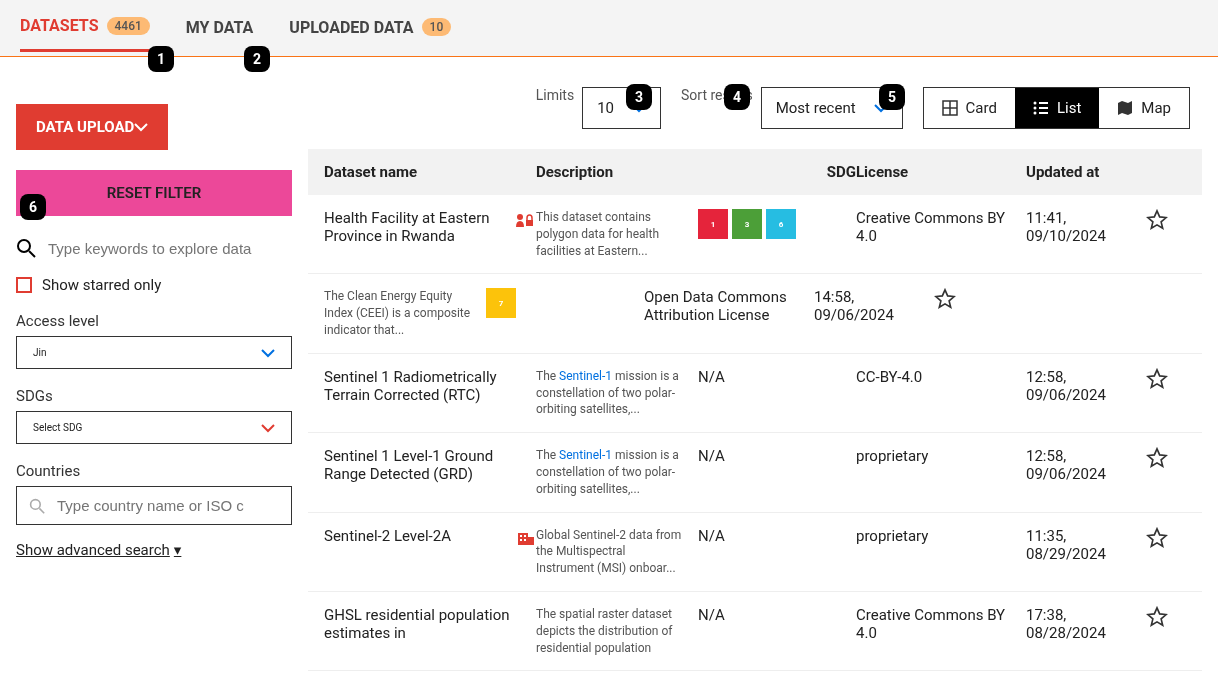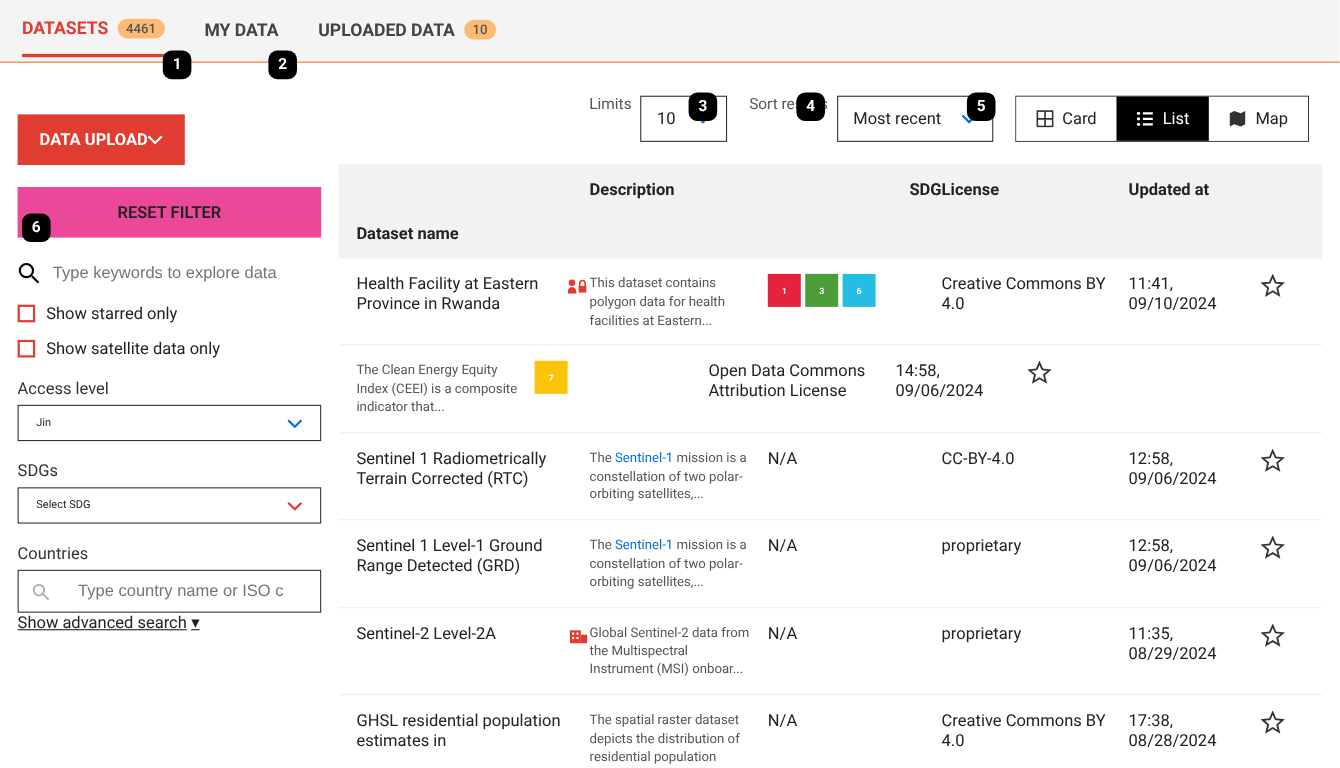--- a/index.html
+++ b/index.html
@@ -23,25 +23,25 @@
 .upload-btn { background: #e03c31; color: #fff; font-weight: 700; font-size: 15px; padding: 14px 20px; display: inline-flex; align-items: center; gap: 0; cursor: pointer; margin-top: -20px; }
 .reset-filter { background: #ec4899; text-align: center; padding: 14px; font-size: 15px; font-weight: 600; margin-top: 20px; cursor: pointer; }
 .search-row { display: flex; align-items: center; gap: 12px; margin-top: 18px; padding: 4px 0; }
 .search-input { border: none; outline: none; font-size: 15px; color: #888; width: 100%; }
 .checkbox-row { display: flex; align-items: center; gap: 10px; margin-top: 14px; font-size: 15px; cursor: pointer; }
 .checkbox { width: 16px; height: 16px; border: 2px solid #e03c31; }
 .field-label { font-size: 15px; color: #333; margin-top: 18px; margin-bottom: 6px; }
 .field-select { border: 1px solid #333; padding: 10px 16px; display: flex; justify-content: space-between; align-items: center; font-size: 10px; cursor: pointer; }
 .field-select .chev2 { color: #0070e0; }
 .field-select.red .chev2 { color: #e03c31; }
-.country-input-wrap { border: 1px solid #333; padding: 10px 12px; display: flex; align-items: center; gap: 26px; }
+.country-input-wrap { border: 1px solid #333; padding: 10px 12px; display: flex; align-items: center; gap: 12px; }
 .country-input { border: none; outline: none; font-size: 15px; color: #888; width: 100%; }
-.adv-search { font-size: 15px; text-decoration: underline; display: flex; align-items: center; gap: 4px; cursor: pointer; }
+.adv-search { margin-top: 16px; font-size: 15px; text-decoration: underline; display: flex; align-items: center; gap: 4px; cursor: pointer; }
 .table-head { background: #f2f2f2; display: flex; padding: 14px 16px; font-weight: 700; font-size: 15px; }
-.col-name { width: 212px; margin-top: 40px; }
+.col-name { width: 212px; }
 .col-desc { width: 162px; }
 .col-sdg { width: 158px; text-align: right; }
 .col-lic { width: 170px; }
 .col-upd { width: 120px; }
 .col-star { width: 40px; text-align: right; }
 .table-row { display: flex; padding: 14px 16px; border-bottom: 1px solid #eee; font-size: 15px; align-items: flex-start; }
 .row-name { width: 212px; padding-right: 18px; position: relative; }
 .row-name .badge-icon { position: absolute; right: 2px; top: 4px; color: #e03c31; font-size: 15px; }
 .row-desc { width: 162px; font-size: 12px; color: #555; padding-right: 12px; line-height: 1.4; max-height: 56px; overflow: hidden; }
 .row-sdg { width: 158px; display: flex; gap: 4px; }
@@ -97,24 +97,20 @@
             <line x1="13" y1="13" x2="19" y2="19" stroke="#000" stroke-width="2"></line>
           </svg>
       </span>
       <input class="search-input" placeholder="Type keywords to explore data" style="">
     </div>
 
     <div class="checkbox-row">
       <span class="checkbox"></span>
       <span>Show starred only</span>
     </div>
-    <div class="checkbox-row">
-      <span class="checkbox"></span>
-      <span>Show satellite data only</span>
-    </div>
 
     <div class="field-label">Access level</div>
     <div class="field-select">
       <span>Jin</span>
       <span class="chev2">
         <svg width="14" height="10" viewBox="0 0 14 10">
             <path d="M1 2 L7 8 L13 2" stroke="#0070e0" stroke-width="2" fill="none"></path>
           </svg>
       </span>
     </div>

